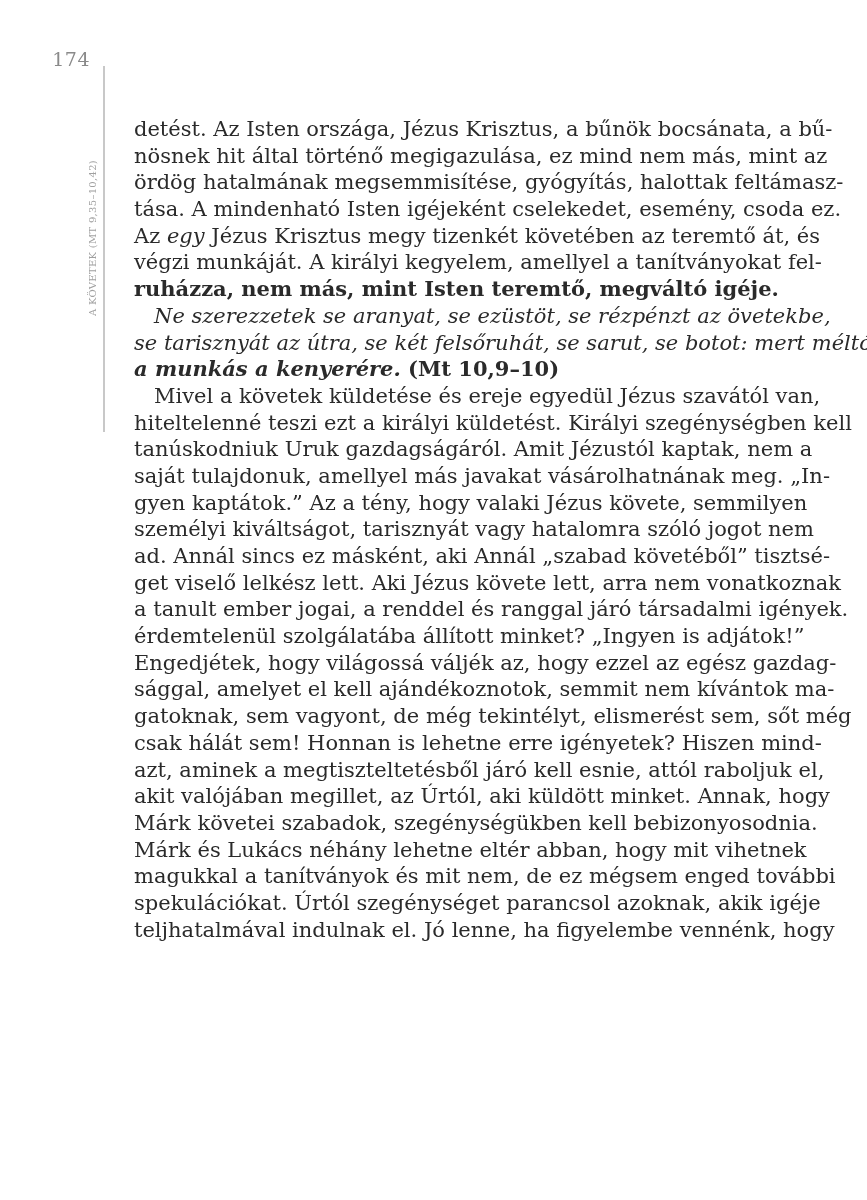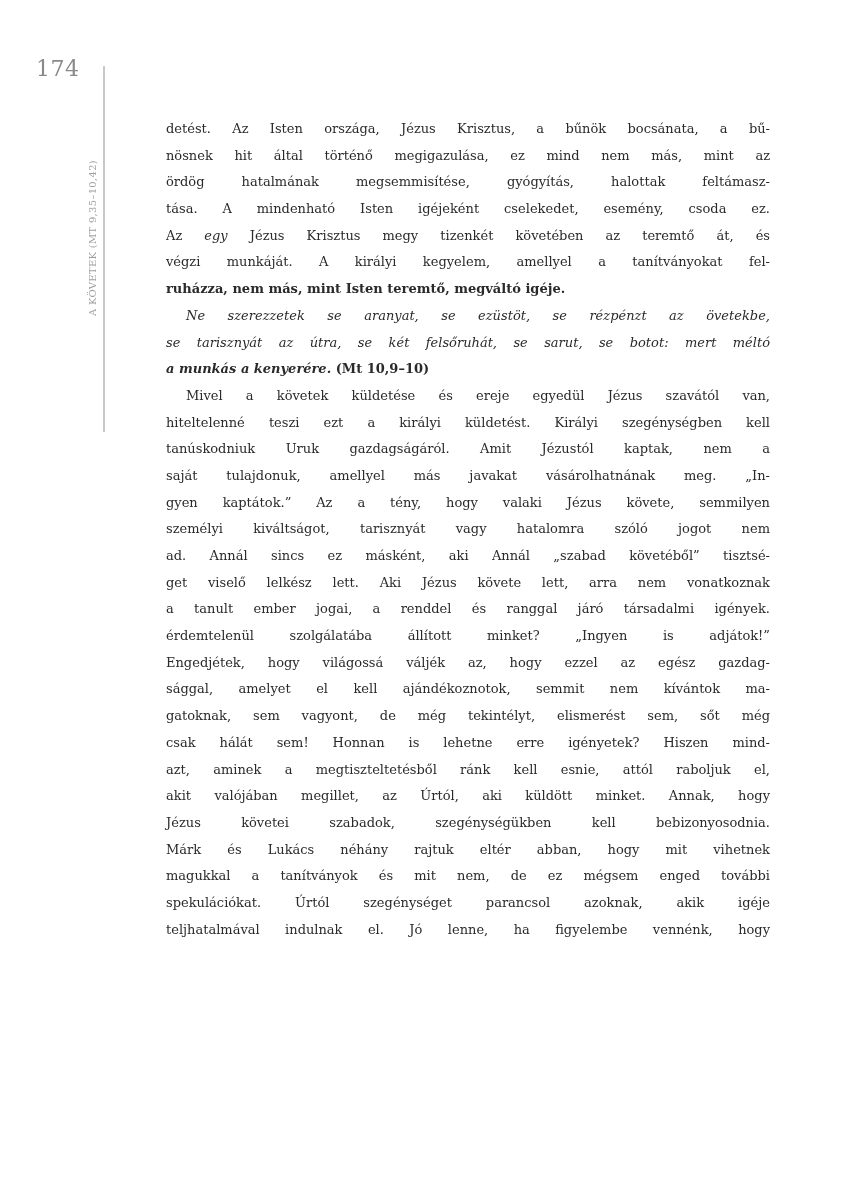--- a/index.html
+++ b/index.html
@@ -11,23 +11,24 @@
     width: 867px;
     height: 1200px;
     position: relative;
     overflow: hidden;
     font-family: "DejaVu Serif", "Liberation Serif", serif;
     color: #2a2a2a;
   }
   .page-number {
     position: absolute;
     left: 36px;
-    top: 56px;
+    top: 48px;
     width: 54px;
-    font-size: 22px;
+    text-align: right;
+    font-size: 19px;
     color: #8a8a8a;
     letter-spacing: 0.5px;
   }
   .vertical-rule {
     position: absolute;
     left: 103px;
     top: 66px;
     width: 2px;
     height: 366px;
     background: #c8c8c8;
@@ -44,26 +45,25 @@
   }
   .text-block {
     position: absolute;
     left: 134px;
     top: 116px;
     width: 636px;
   }
   .line {
     height: 26.7px;
     line-height: 26.7px;
-    font-size: 13px;
+    font-size: 21px;
     white-space: nowrap;
     text-align: justify;
     text-align-last: justify;
     overflow: visible;
-    margin-left: 32px;
   }
   .line.last {
     text-align-last: left;
     font-weight: bold;
   }
   .line.indent {
     padding-left: 20px;
   }
   .italic {
     font-style: italic;
@@ -99,20 +99,20 @@
   <div class="line">gyen kaptátok.” Az a tény, hogy valaki Jézus követe, semmilyen</div>
   <div class="line">személyi kiváltságot, tarisznyát vagy hatalomra szóló jogot nem</div>
   <div class="line">ad. Annál sincs ez másként, aki Annál „szabad követéből” tisztsé-</div>
   <div class="line">get viselő lelkész lett. Aki Jézus követe lett, arra nem vonatkoznak</div>
   <div class="line">a tanult ember jogai, a renddel és ranggal járó társadalmi igények.</div>
   <div class="line">érdemtelenül szolgálatába állított minket? „Ingyen is adjátok!”</div>
   <div class="line">Engedjétek, hogy világossá váljék az, hogy ezzel az egész gazdag-</div>
   <div class="line">sággal, amelyet el kell ajándékoznotok, semmit nem kívántok ma-</div>
   <div class="line">gatoknak, sem vagyont, de még tekintélyt, elismerést sem, sőt még</div>
   <div class="line">csak hálát sem! Honnan is lehetne erre igényetek? Hiszen mind-</div>
-  <div class="line">azt, aminek a megtiszteltetésből ránk kell esnie, attól raboljuk el,</div>
+  <div class="line">azt, aminek a megtiszteltetésből járó kell esnie, attól raboljuk el,</div>
   <div class="line">akit valójában megillet, az Úrtól, aki küldött minket. Annak, hogy</div>
-  <div class="line">Jézus követei szabadok, szegénységükben kell bebizonyosodnia.</div>
-  <div class="line">Márk és Lukács néhány rajtuk eltér abban, hogy mit vihetnek</div>
+  <div class="line">Márk követei szabadok, szegénységükben kell bebizonyosodnia.</div>
+  <div class="line">Márk és Lukács néhány lehetne eltér abban, hogy mit vihetnek</div>
   <div class="line">magukkal a tanítványok és mit nem, de ez mégsem enged további</div>
   <div class="line">spekulációkat. Úrtól szegénységet parancsol azoknak, akik igéje</div>
   <div class="line">teljhatalmával indulnak el. Jó lenne, ha figyelembe vennénk, hogy</div>
 </div>
 
 </body></html>

